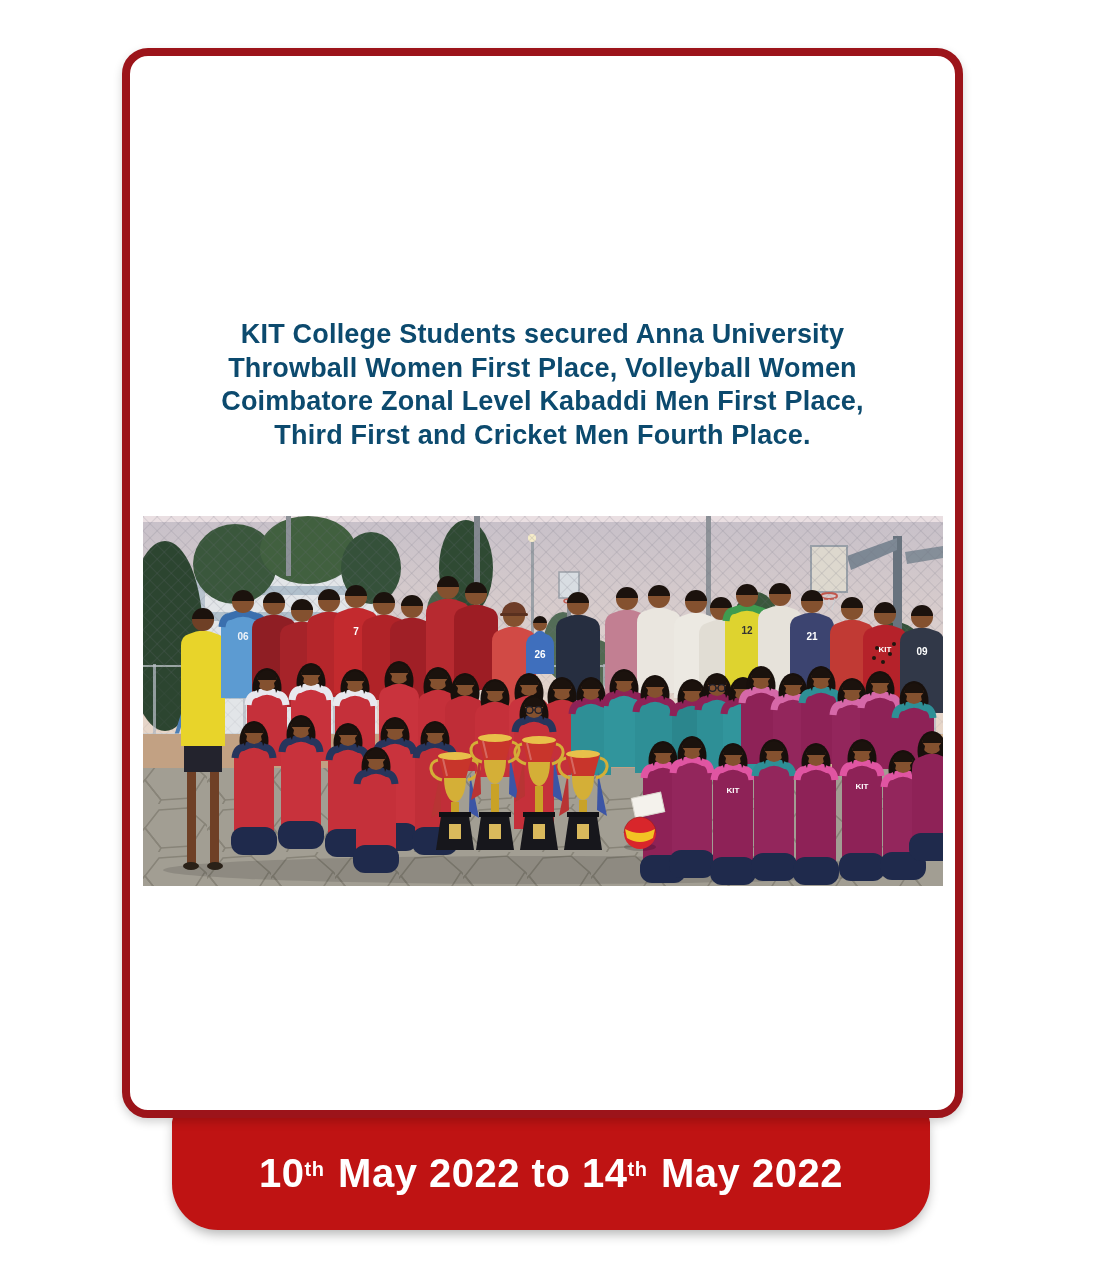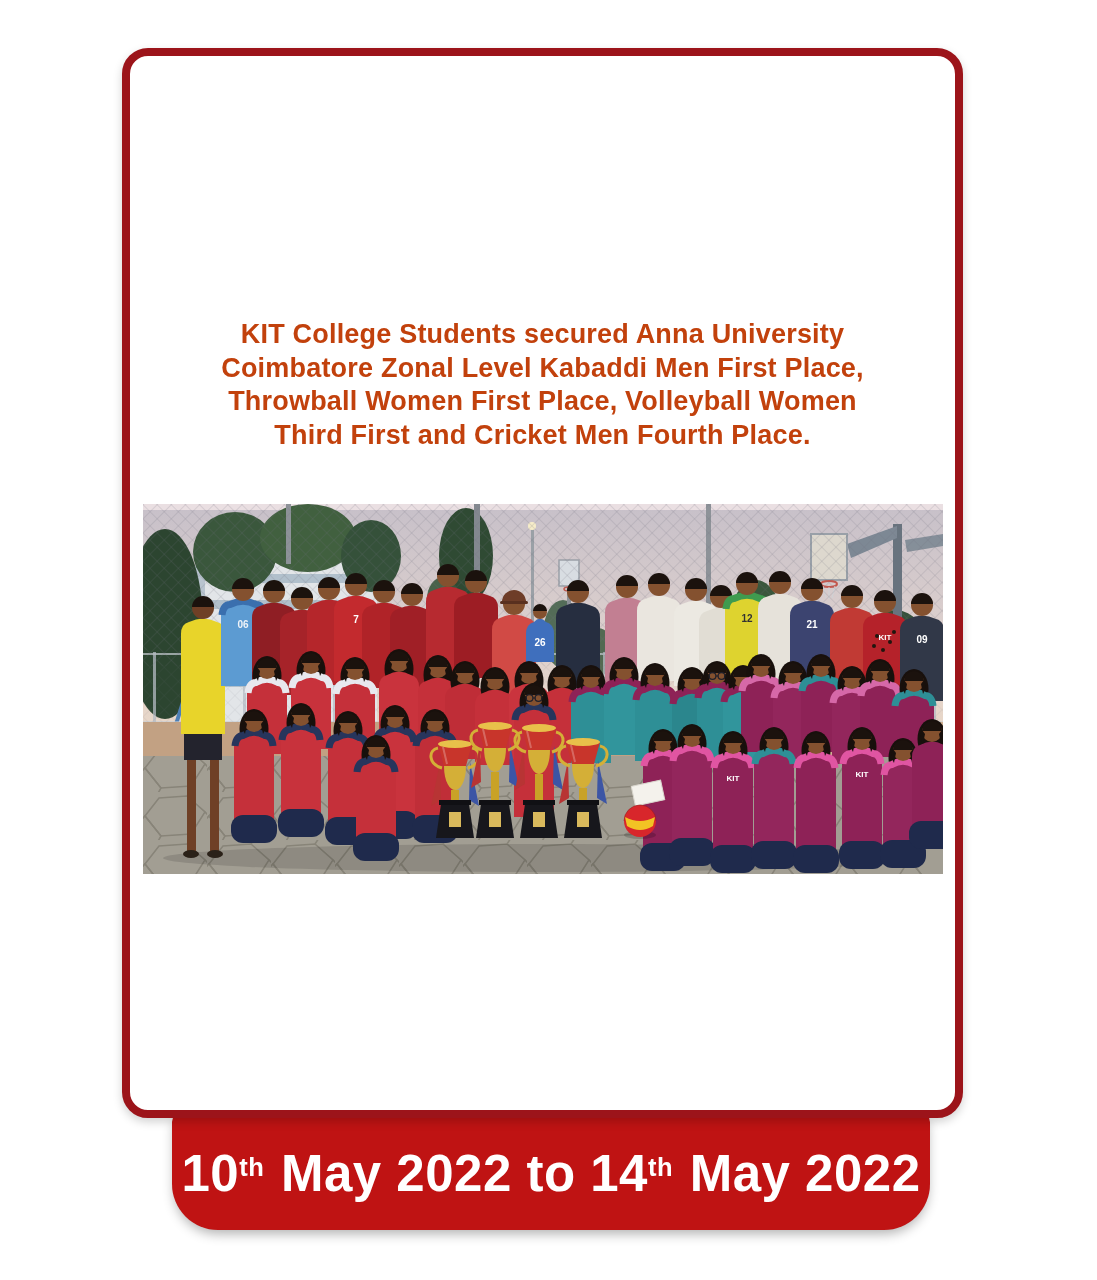--- a/index.html
+++ b/index.html
@@ -9,49 +9,49 @@
   }
   .award-card{
     position:absolute;left:122px;top:48px;width:841px;height:1070px;
     box-sizing:border-box;background:#ffffff;
     border:8px solid #9c141a;border-radius:26px;
     box-shadow:0 4px 10px rgba(0,0,0,.18);
     z-index:2;
   }
   .headline{
     position:absolute;top:262px;left:0;right:0;
-    text-align:center;color:#c2410c;font-weight:700;
+    text-align:center;color:#0c4a6e;font-weight:700;
     font-size:27px;line-height:33.5px;letter-spacing:.2px;
   }
   .headline .hl-line{white-space:nowrap;}
   .photo-frame{
-    position:absolute;left:13px;top:448px;width:800px;height:370px;
+    position:absolute;left:13px;top:460px;width:800px;height:370px;
     overflow:hidden;background:#15803d;
   }
   .photo-frame svg{display:block;}
   .date-banner{
     position:absolute;left:172px;top:1112px;width:758px;height:118px;
     background:#bf1313;border-radius:10px 10px 46px 46px;
     box-shadow:0 6px 12px -2px rgba(0,0,0,.3);
     display:flex;align-items:center;justify-content:center;
-    z-index:1;color:#ffffff;font-weight:700;font-size:51px;
+    z-index:1;color:#ffffff;font-weight:700;font-size:40px;
     padding-top:4px;box-sizing:border-box;letter-spacing:.5px;
   }
   .date-banner sup{
     font-size:0.5em;vertical-align:0.55em;line-height:0;margin-right:2px;
   }
 </style>
 </head>
 <body>
 
 <div class="award-card">
   <div class="headline">
     <div class="hl-line">KIT College Students secured Anna University</div>
+    <div class="hl-line">Throwball Women First Place, Volleyball Women</div>
     <div class="hl-line">Coimbatore Zonal Level Kabaddi Men First Place,</div>
-    <div class="hl-line">Throwball Women First Place, Volleyball Women</div>
     <div class="hl-line">Third First and Cricket Men Fourth Place.</div>
   </div>
 
   <div class="photo-frame" role="img" aria-label="Group photograph at dusk on an outdoor fenced court: KIT College men and women sports teams in red, yellow, blue, teal and pink jerseys posing with four gold-and-red trophies and a volleyball on a paved ground">
     <svg width="800" height="370" viewBox="0 0 800 370" xmlns="http://www.w3.org/2000/svg">
       <defs>
         <linearGradient id="sky" x1="0" y1="0" x2="0" y2="1">
           <stop offset="0" stop-color="#c7c0c9"></stop>
           <stop offset="0.35" stop-color="#ddd0cd"></stop>
           <stop offset="0.7" stop-color="#ecd9c6"></stop>

